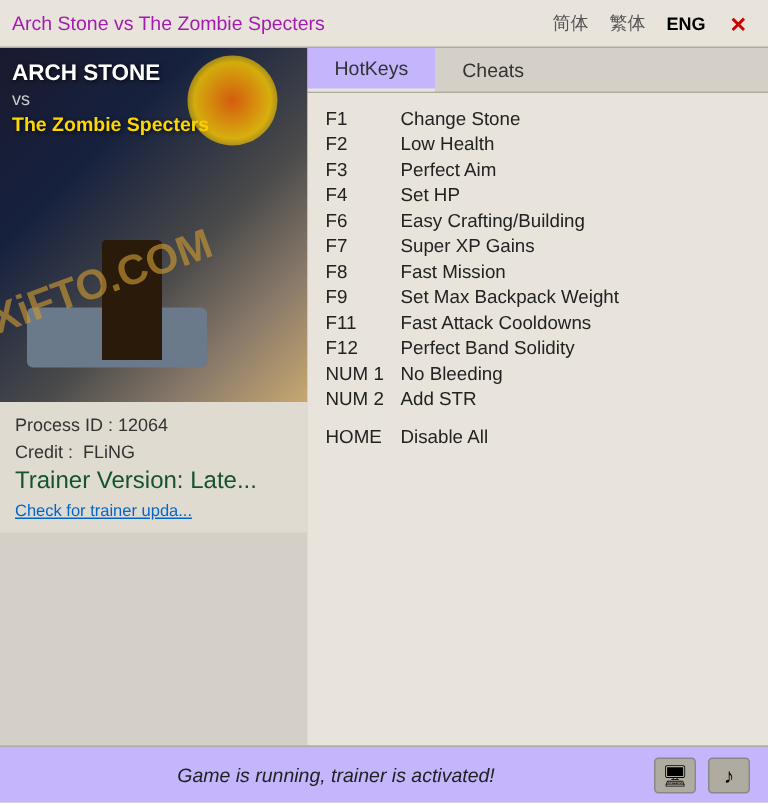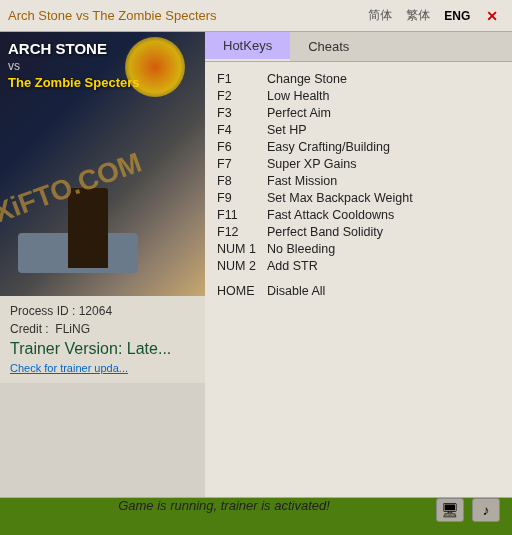--- a/index.html
+++ b/index.html
@@ -18,21 +18,21 @@
       display: flex;
       align-items: center;
       background: #e8e4dc;
       border-bottom: 1px solid #b0aba0;
       height: 32px;
       padding: 0 8px;
     }
     .title-bar-text {
       flex: 1;
       font-size: 13px;
-      color: #a16207;
+      color: #a21caf;
       font-weight: normal;
     }
     .lang-buttons {
       display: flex;
       gap: 6px;
       align-items: center;
     }
     .lang-btn {
       background: none;
       border: none;
@@ -62,21 +62,21 @@
     }
 
     
     .left-panel {
       width: 205px;
       position: relative;
       overflow: hidden;
     }
     .game-image {
       width: 205px;
-      height: 264px;
+      height: 236px;
       background: linear-gradient(135deg, #1a1a2e 0%, #16213e 30%, #4a4a4a 60%, #8a7a6a 80%, #c8a870 100%);
       position: relative;
       display: flex;
       flex-direction: column;
       justify-content: space-between;
       padding: 8px;
     }
     .game-title-arch {
       color: white;
       font-size: 15px;
@@ -200,24 +200,24 @@
       color: #222;
       font-size: 12.5px;
     }
     .hotkey-divider {
       height: 8px;
     }
 
     
     .status-bar {
       height: 38px;
-      background: #4d7c0f;
+      background: #c4b5fd;
       border-top: 1px solid #b0aba0;
       display: flex;
-      align-items: flex-start;
+      align-items: center;
       padding: 0 12px;
       position: absolute;
       bottom: 0;
       left: 0;
       right: 0;
     }
     .status-text {
       flex: 1;
       text-align: center;
       font-size: 13px;

